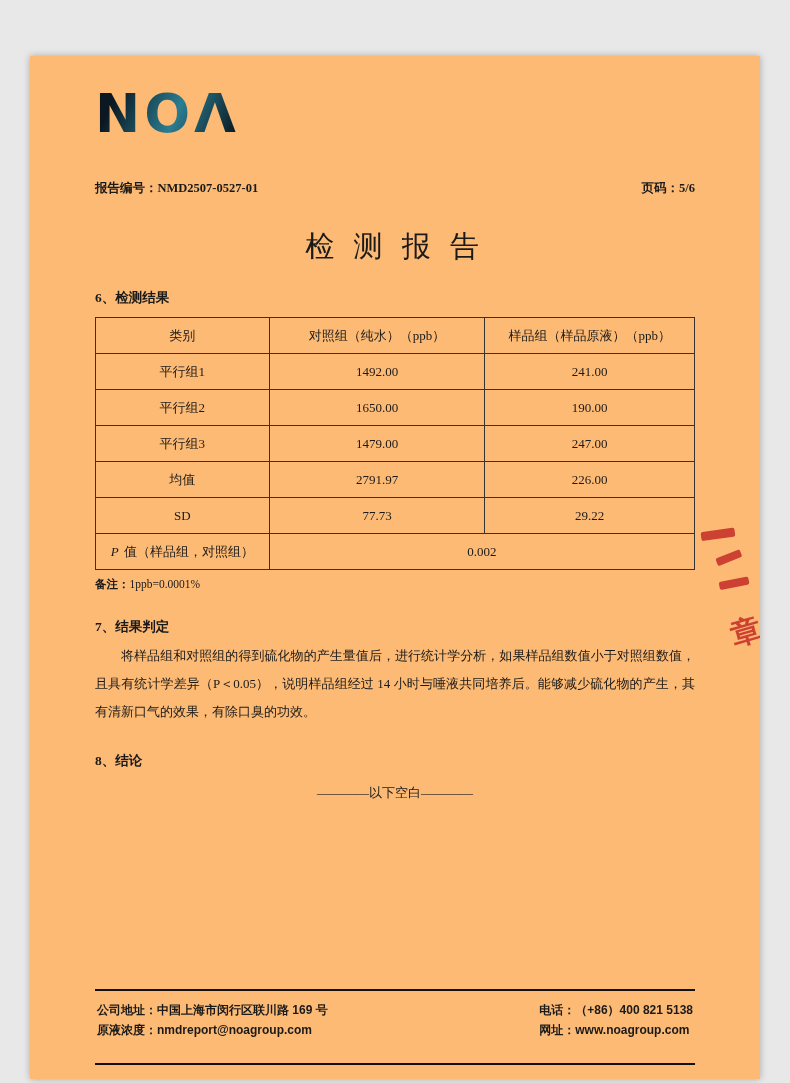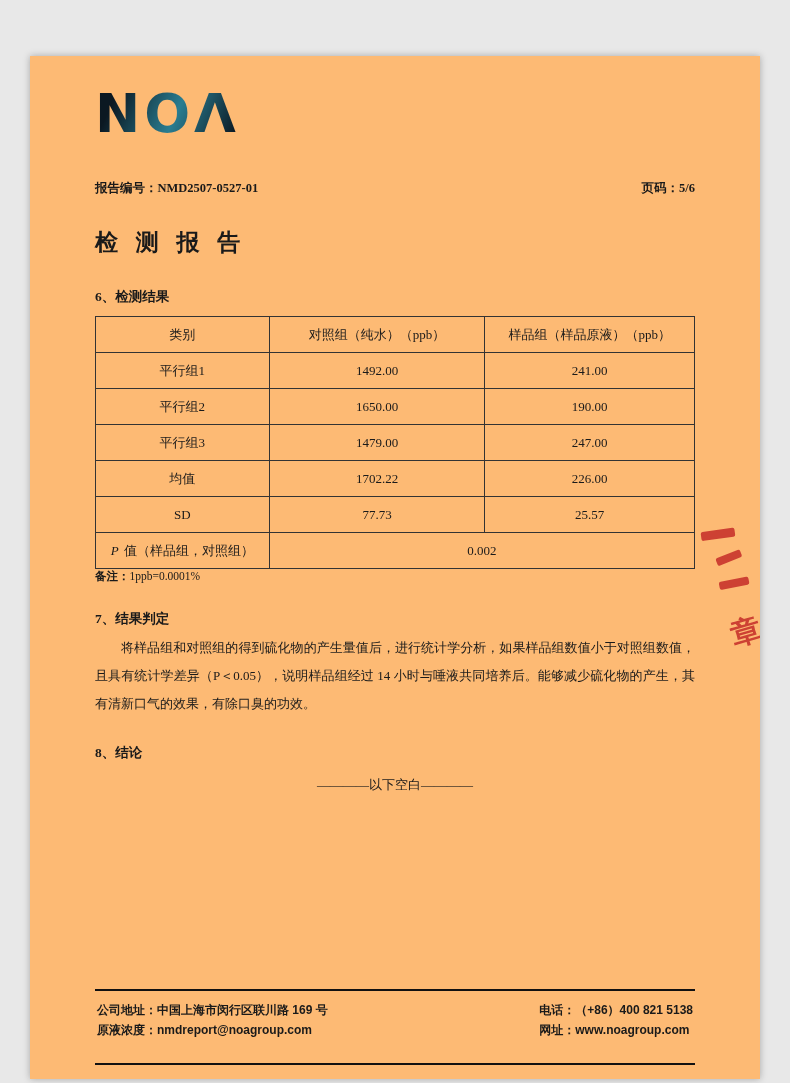--- a/index.html
+++ b/index.html
@@ -40,30 +40,30 @@
     margin-top:36px;
     display:flex;
     justify-content:space-between;
     font-size:12.5px;
     font-weight:bold;
     gap:48px;
   }
   
   .title {
     margin:30px 0 0 0;
-    text-align:left;
-    font-size:23px;
-    font-weight:bold;
+    text-align:center;
+    font-size:29px;
+    font-weight:normal;
     letter-spacing:6px;
   }
   
   .sec-heading {
     font-size:13.5px;
     font-weight:bold;
-    margin-top:30px;
+    margin-top:22px;
   }
   .sec-heading.tight { margin-top:26px; }
   
   table.results {
     margin-top:10px;
     width:100%;
     border-collapse:collapse;
     font-size:13px;
   }
   table.results th, table.results td {
@@ -72,20 +72,21 @@
     vertical-align:middle;
     height:36px;
     padding:2px 4px;
     font-weight:normal;
   }
   .col1 { width:29%; }
   .col2 { width:36%; }
   .col3 { width:35%; }
   .note {
     font-size:11.5px;
+    margin-top:7px;
   }
   .note b { font-weight:bold; }
   .body-para {
     font-size:13px;
     line-height:28px;
     text-align:justify;
     text-indent:2em;
     margin:6px 0 0 0;
   }
   .blank-marker {
@@ -171,27 +172,27 @@
       <td>1650.00</td>
       <td>190.00</td>
     </tr>
     <tr>
       <td>平行组3</td>
       <td>1479.00</td>
       <td>247.00</td>
     </tr>
     <tr>
       <td>均值</td>
-      <td>1702.22</td>
+      <td>2791.97</td>
       <td>226.00</td>
     </tr>
     <tr>
       <td>SD</td>
       <td>77.73</td>
-      <td>25.57</td>
+      <td>29.22</td>
     </tr>
     <tr>
       <td class="pvalue-cell"><i>P</i><span> 值（样品组，对照组）</span></td>
       <td colspan="2">0.002</td>
     </tr>
   </tbody>
     </table>
 
   <div class="note">
     <b>备注：</b><span>1ppb=0.0001%</span>

